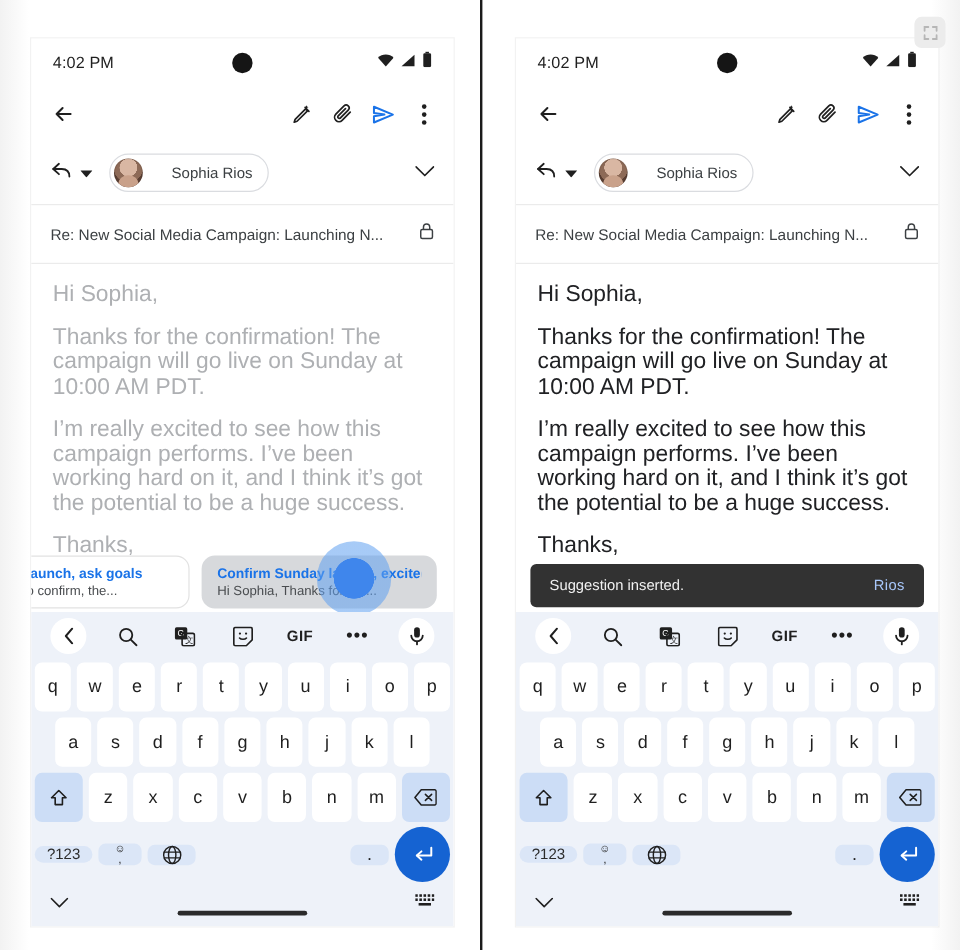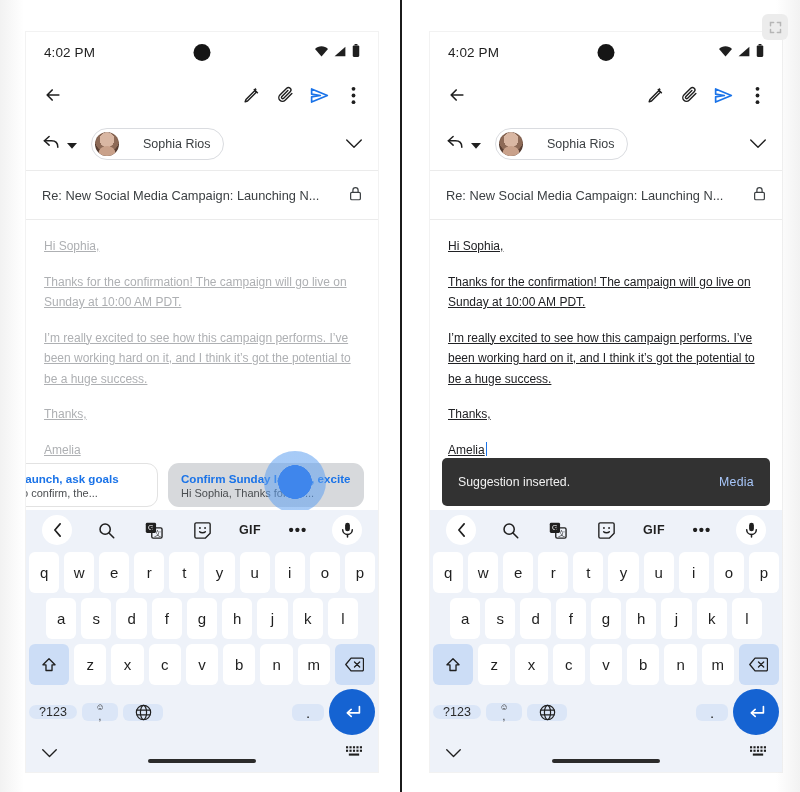--- a/index.html
+++ b/index.html
@@ -91,21 +91,21 @@
     padding:0 16px;gap:22px;border-bottom:1px solid #ebebeb;
   }
   .subjrow .subj{
     font-size:12.8px;color:#3c4043;white-space:nowrap;overflow:hidden;
     text-overflow:ellipsis;flex:1;
   }
 
   
   .bodywrap{flex:1;position:relative;overflow:hidden;padding:16px 18px 0 18px;}
   .bodywrap p{
-    margin:0 0 15px 0;font-size:12px;line-height:20.5px;color:#202124;text-decoration:underline;
+    margin:0 0 15px 0;font-size:19px;line-height:20.5px;color:#202124;
   }
   .bodywrap p.sig{margin-bottom:16px;}
   .faded p{color:#aeb0b3;}
   .caret{
     display:inline-block;width:1.5px;height:14px;background:#1a73e8;
     vertical-align:-2px;margin-left:1px;
   }
 
   
   .sugg-strip{
@@ -127,21 +127,21 @@
   .sugg-title{font-size:11.6px;font-weight:bold;color:#1a73e8;white-space:nowrap;overflow:hidden;}
   .sugg-sub{font-size:11px;color:#4a4d50;white-space:nowrap;overflow:hidden;}
   .ripple{
     position:absolute;left:96px;top:-12px;width:62px;height:62px;border-radius:50%;
     background:radial-gradient(circle,#3f86ec 0 38%,rgba(95,160,240,.55) 39% 72%,rgba(150,195,245,.25) 73% 100%);
     pointer-events:none;
   }
 
   
   .snackbar{
-    position:absolute;left:12px;right:12px;bottom:4px;height:48px;
+    position:absolute;left:12px;right:12px;bottom:4px;height:36px;
     background:#323232;border-radius:5px;
     display:flex;align-items:center;padding:0 16px;
   }
   .snack-msg{font-size:12.3px;color:#f1f1f1;}
   .snack-action{
     margin-left:auto;font-size:12.3px;color:#a8c7fa;letter-spacing:.3px;
   }
 
   
   .keyboard{flex:0 0 250px;background:#eef2f9;display:flex;flex-direction:column;}
@@ -547,21 +547,21 @@
 
     <div class="bodywrap">
       <p>Hi Sophia,</p>
       <p>Thanks for the confirmation! The campaign will go live on Sunday at 10:00 AM PDT.</p>
       <p>I’m really excited to see how this campaign performs. I’ve been working hard on it, and I think it’s got the potential to be a huge success.</p>
       <p>Thanks,</p>
       <p class="sig"><span>Amelia</span><span class="caret"></span></p>
 
       <div class="snackbar">
         <span class="snack-msg">Suggestion inserted.</span>
-        <span class="snack-action">Media</span>
+        <span class="snack-action">Rios</span>
       </div>
     </div>
 
     <div class="keyboard">
       <div class="kb-toolbar">
         <div class="kb-tool first">
           <svg width="9" height="14" viewBox="0 0 10 16" fill="none" stroke="#1f1f1f" stroke-width="1.9" stroke-linecap="round" stroke-linejoin="round">
                 <path d="M8 1 2 8l6 7"></path>
               </svg>
         </div>

